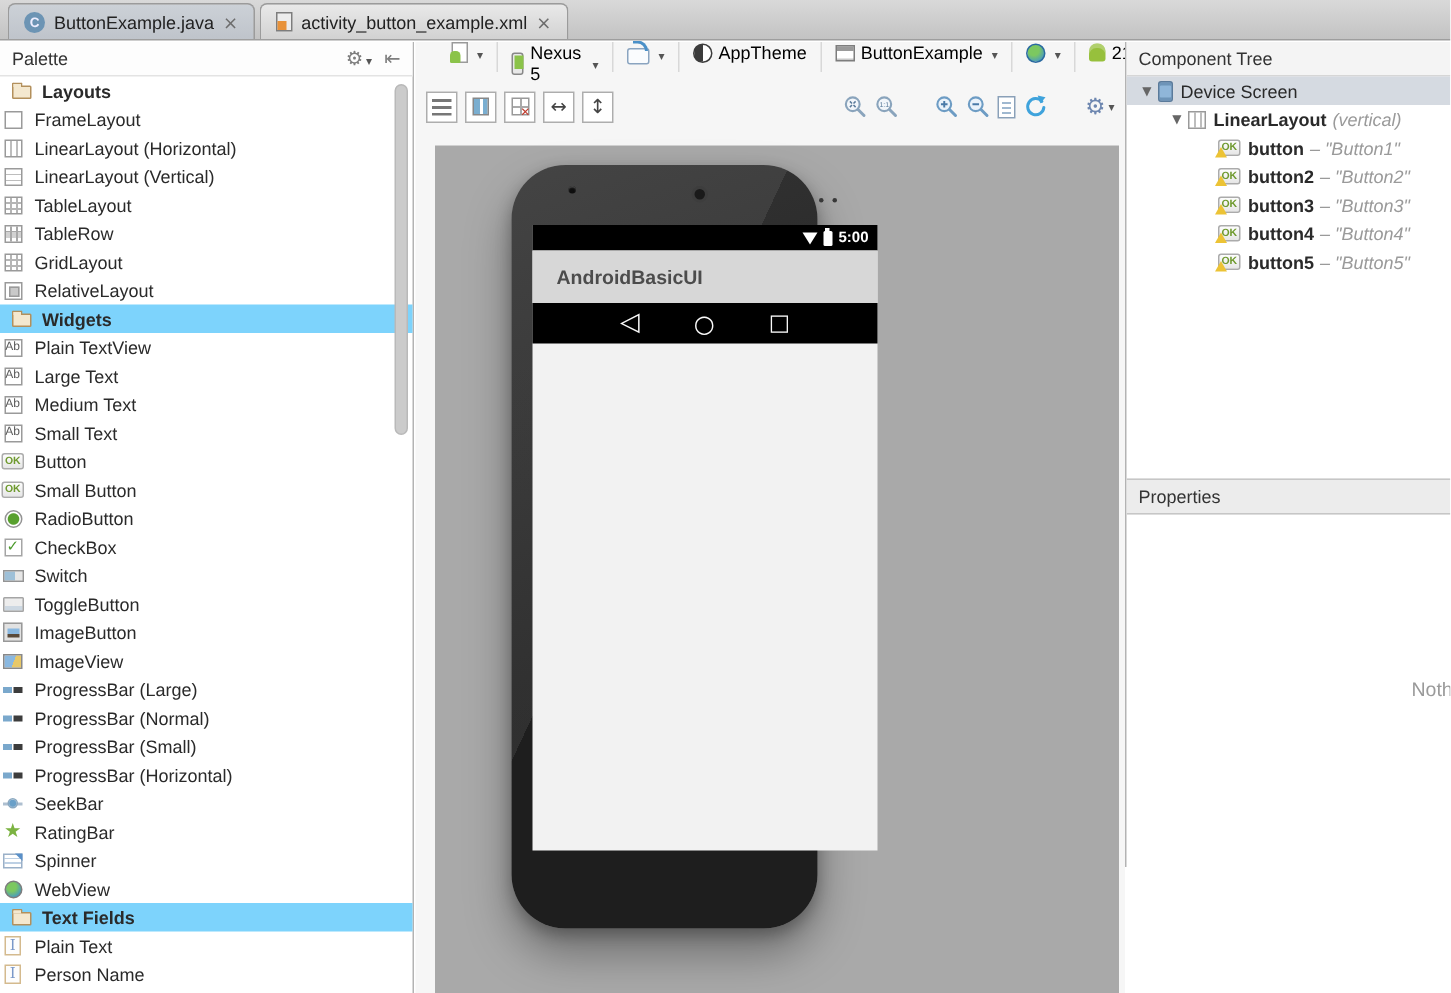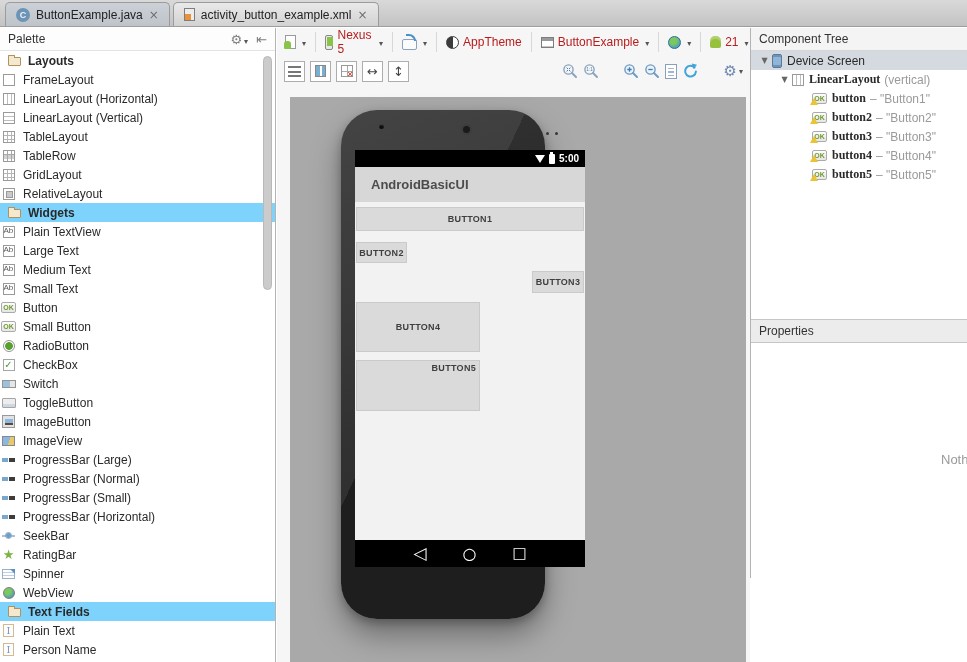--- a/index.html
+++ b/index.html
@@ -78,21 +78,21 @@
     background:repeating-linear-gradient(180deg,#fff 0 2px, #bdd0e4 2px 3px); position:relative;}
   .spinneric::after { content:""; position:absolute; right:-1px; top:-1px; width:0; height:0;
     border-left:5px solid transparent; border-top:5px solid #5a90c8; }
   .webglobe { width:12px; height:12px; border-radius:50%; border:1px solid #7d7d7d;
     background:radial-gradient(circle at 38% 32%, #7cc860 0 3px, #3f92d2 8px); }
   .ibeam { width:11px; height:13px; border:1px solid #d4ba8e; background:#fdfdfd; color:#7a98c8;
     font-size:10px; font-family:"DejaVu Serif",serif; display:flex; align-items:center; justify-content:center; }
 
   
   .design { position:absolute; left:277px; top:28px; width:473px; height:634px; background:#f6f6f6; }
-  .dtoolbar1 { height:28px; display:flex; align-items:center; padding:0 6px; font-size:12px; color:#b91c1c; }
+  .dtoolbar1 { height:28px; display:flex; align-items:flex-start; padding:0 6px; font-size:12px; color:#000000;margin-left:16px; }
   .dtoolbar2 { height:30px; display:flex; align-items:center; padding:0 7px; gap:5px; }
   .tsep { width:1px; height:20px; background:#d8d8d8; margin:0 7px; flex:none;}
   .titem { display:flex; align-items:center; gap:4px; padding:0 2px; }
   .cfgpage { width:11px; height:14px; border:1px solid #9a9a9a; background:#fff; position:relative; }
   .cfgpage::after { content:""; position:absolute; left:-2px; bottom:-1px; width:7px; height:8px;
     background:#8bc34a; border-radius:3px 3px 1px 1px; }
   .phoneic { width:10px; height:15px; border:1px solid #888; border-radius:2px; background:#e8e8e8; position:relative;}
   .phoneic::after { content:""; position:absolute; left:1px; top:1px; width:6px; height:9px; background:#8bc34a; }
   .orientic { width:15px; height:11px; border:1px solid #8aa4c0; border-radius:2px; background:#fafcfe; position:relative; margin-top:4px;}
   .orientic::before { content:""; position:absolute; top:-6px; right:0; width:8px; height:5px;
@@ -154,22 +154,22 @@
 
   
   .rightpanel { position:absolute; left:750px; top:28px; width:217px; height:550px; background:#fff;
     border-left:1px solid #b3b3b3; overflow:hidden; }
   .ct-header { height:23px; background:#f4f4f4; border-bottom:1px solid #d6d6d6; display:flex; align-items:center;
     padding-left:8px; font-size:12px; color:#333; }
   .trow { height:19px; display:flex; align-items:center; font-size:12px; color:#2a2a2a; white-space:nowrap; }
   .trow.selected { background:#d5dae1; }
   .texp { width:15px; flex:none; font-size:8px; color:#666; font-family:"DejaVu Sans",sans-serif; text-align:center; }
   .ticon { margin-right:5px; display:inline-flex; flex:none; align-items:center; }
-  .tlbl.b { font-weight:bold;font-family:Liberation Serif, serif; }
-  .tsfx { color:#9a9a9a; margin-left:4px; }
+  .tlbl.b { font-weight:bold; }
+  .tsfx { color:#9a9a9a; margin-left:4px;font-style:italic; }
   .devscr-ic { width:10px; height:14px; background:#8fb6d9; border:1px solid #5a7a9a; border-radius:2px;
     box-shadow:inset 0 2px 0 #6d94b8, inset 0 -2px 0 #6d94b8; }
   .llic { width:12px; height:12px; border:1px solid #9a9a9a;
     background:linear-gradient(90deg,#fff 0 3px,#bdbdbd 3px 4px,#fff 4px 7px,#bdbdbd 7px 8px,#fff 8px); }
   .okwarn { position:relative; }
   .okwarn::after { content:""; position:absolute; left:-3px; bottom:-2px; width:0; height:0;
     border-left:4px solid transparent; border-right:4px solid transparent; border-bottom:7px solid #ecc335; }
   .props-header { position:absolute; left:0; right:0; top:291px; height:24px; background:#ececec;
     border-top:1px solid #c6c6c6; border-bottom:1px solid #c6c6c6; display:flex; align-items:center;
     padding-left:8px; font-size:12px; color:#333; }
@@ -502,27 +502,20 @@
       <div class="sidebtn"></div>
       <div class="screen">
         <div class="statusbar">
           <span class="wifi"></span>
           <span class="battery"></span>
           <span class="stime">5:00</span>
         </div>
         <div class="actionbar">
           <span>AndroidBasicUI</span>
         </div>
-        <div class="content" id="device-content">
-            <div class="dev-btn" style="left: 1px; top: 5px; width: 228px; height: 24px;">BUTTON1</div>
-            <div class="dev-btn" style="left: 1px; top: 40px; width: 51px; height: 21px;">BUTTON2</div>
-            <div class="dev-btn" style="left: 177px; top: 69px; width: 52px; height: 22px;">BUTTON3</div>
-            <div class="dev-btn" style="left: 1px; top: 100px; width: 124px; height: 50px;">BUTTON4</div>
-            <div class="dev-btn top-right" style="left: 1px; top: 158px; width: 124px; height: 51px;">BUTTON5</div>
-          </div>
         <div class="navbar">
           <span class="nav-back">◁</span>
           <span class="nav-home">○</span>
           <span class="nav-rect">□</span>
         </div>
       </div>
     </div>
   </div>
 </div>
 

